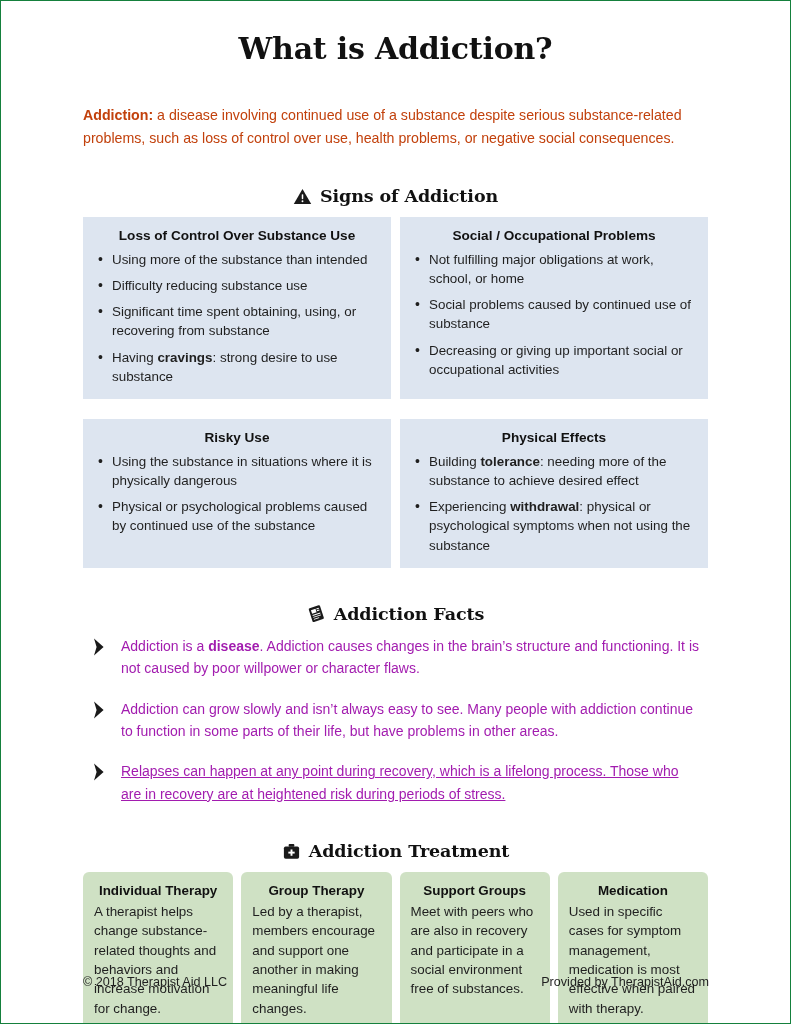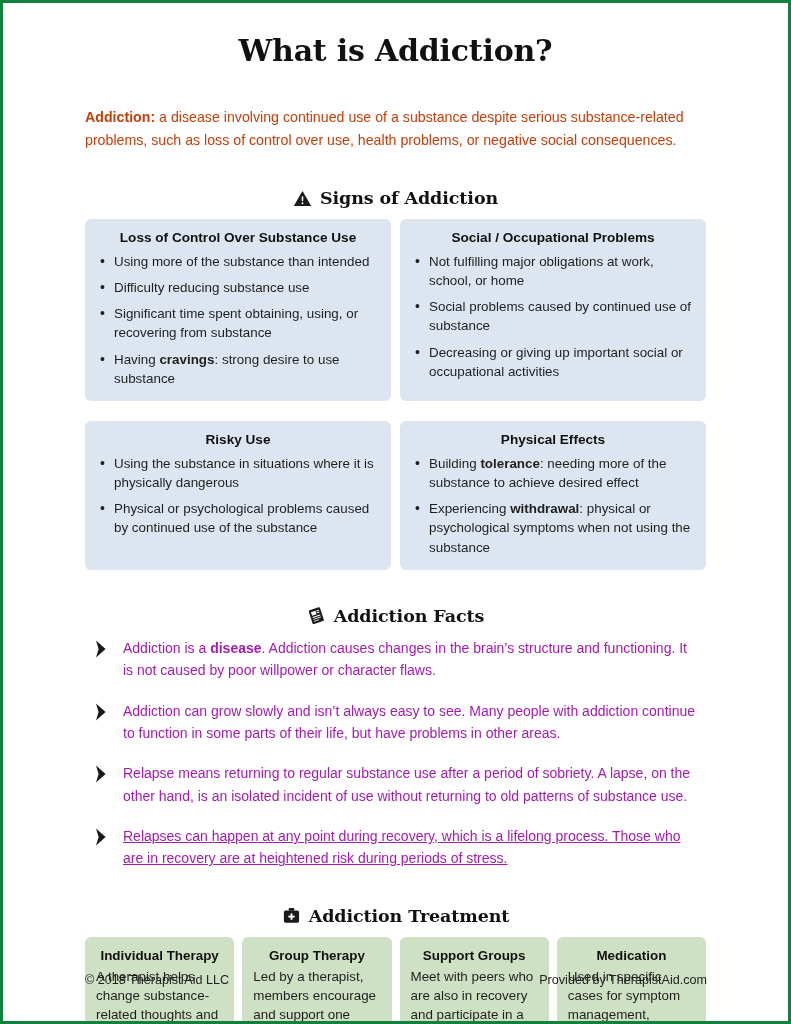--- a/index.html
+++ b/index.html
@@ -9,21 +9,21 @@
   }
   body {
     font-family: "Liberation Sans", sans-serif;
     color: #1a1a1a;
   }
   .page {
     position: relative;
     width: 791px;
     height: 1024px;
     background: #ffffff;
-    border: 3px solid #15803d;
+    border: 1px solid #15803d;
     box-sizing: border-box;
     overflow: hidden;
   }
   .inner {
     padding: 22px 82px 0 82px;
   }
 
   
   .title {
     font-family: "DejaVu Serif", serif;
@@ -70,21 +70,21 @@
 
   
   .grid2 {
     display: flex;
     gap: 9px;
   }
   .grid2 + .grid2 { margin-top: 20px; }
   .blue-box {
     flex: 1 1 0;
     background: #dde5f0;
-    border-radius: 6px;
+    border-radius: 0;
     padding: 11px 12px 13px 12px;
     box-sizing: border-box;
   }
   .box-head {
     text-align: center;
     font-weight: bold;
     font-size: 13.6px;
     margin-bottom: 7px;
     color: #111111;
   }
@@ -264,28 +264,20 @@
             </svg>
         </span>
         <span>Addiction can grow slowly and isn’t always easy to see. Many people with addiction continue to function in some parts of their life, but have problems in other areas.</span>
       </li>
       <li class="fact">
         <span class="chev">
           <svg viewBox="0 0 16 22" width="16" height="22">
               <path d="M3 2.4 L12.6 11 L3 19.6 L5.6 11 Z" fill="#1a1a1a"></path>
             </svg>
         </span>
-        <span>Relapse means returning to regular substance use after a period of sobriety. A lapse, on the other hand, is an isolated incident of use without returning to old patterns of substance use.</span>
-      </li>
-      <li class="fact">
-        <span class="chev">
-          <svg viewBox="0 0 16 22" width="16" height="22">
-              <path d="M3 2.4 L12.6 11 L3 19.6 L5.6 11 Z" fill="#1a1a1a"></path>
-            </svg>
-        </span>
         <span>Relapses can happen at any point during recovery, which is a lifelong process. Those who are in recovery are at heightened risk during periods of stress.</span>
       </li>
     </ul>
 
     <div class="section-head">
       <span class="sec-icon">
         <svg viewBox="0 0 24 24" width="19" height="19">
           <rect x="8.4" y="2.6" width="7.2" height="3.3" rx="1.1" fill="#1a1a1a"></rect>
           <rect x="2.4" y="5.6" width="19.2" height="15.6" rx="2.2" fill="#1a1a1a"></rect>
           <rect x="10.8" y="9.4" width="2.4" height="8" fill="#ffffff"></rect>

